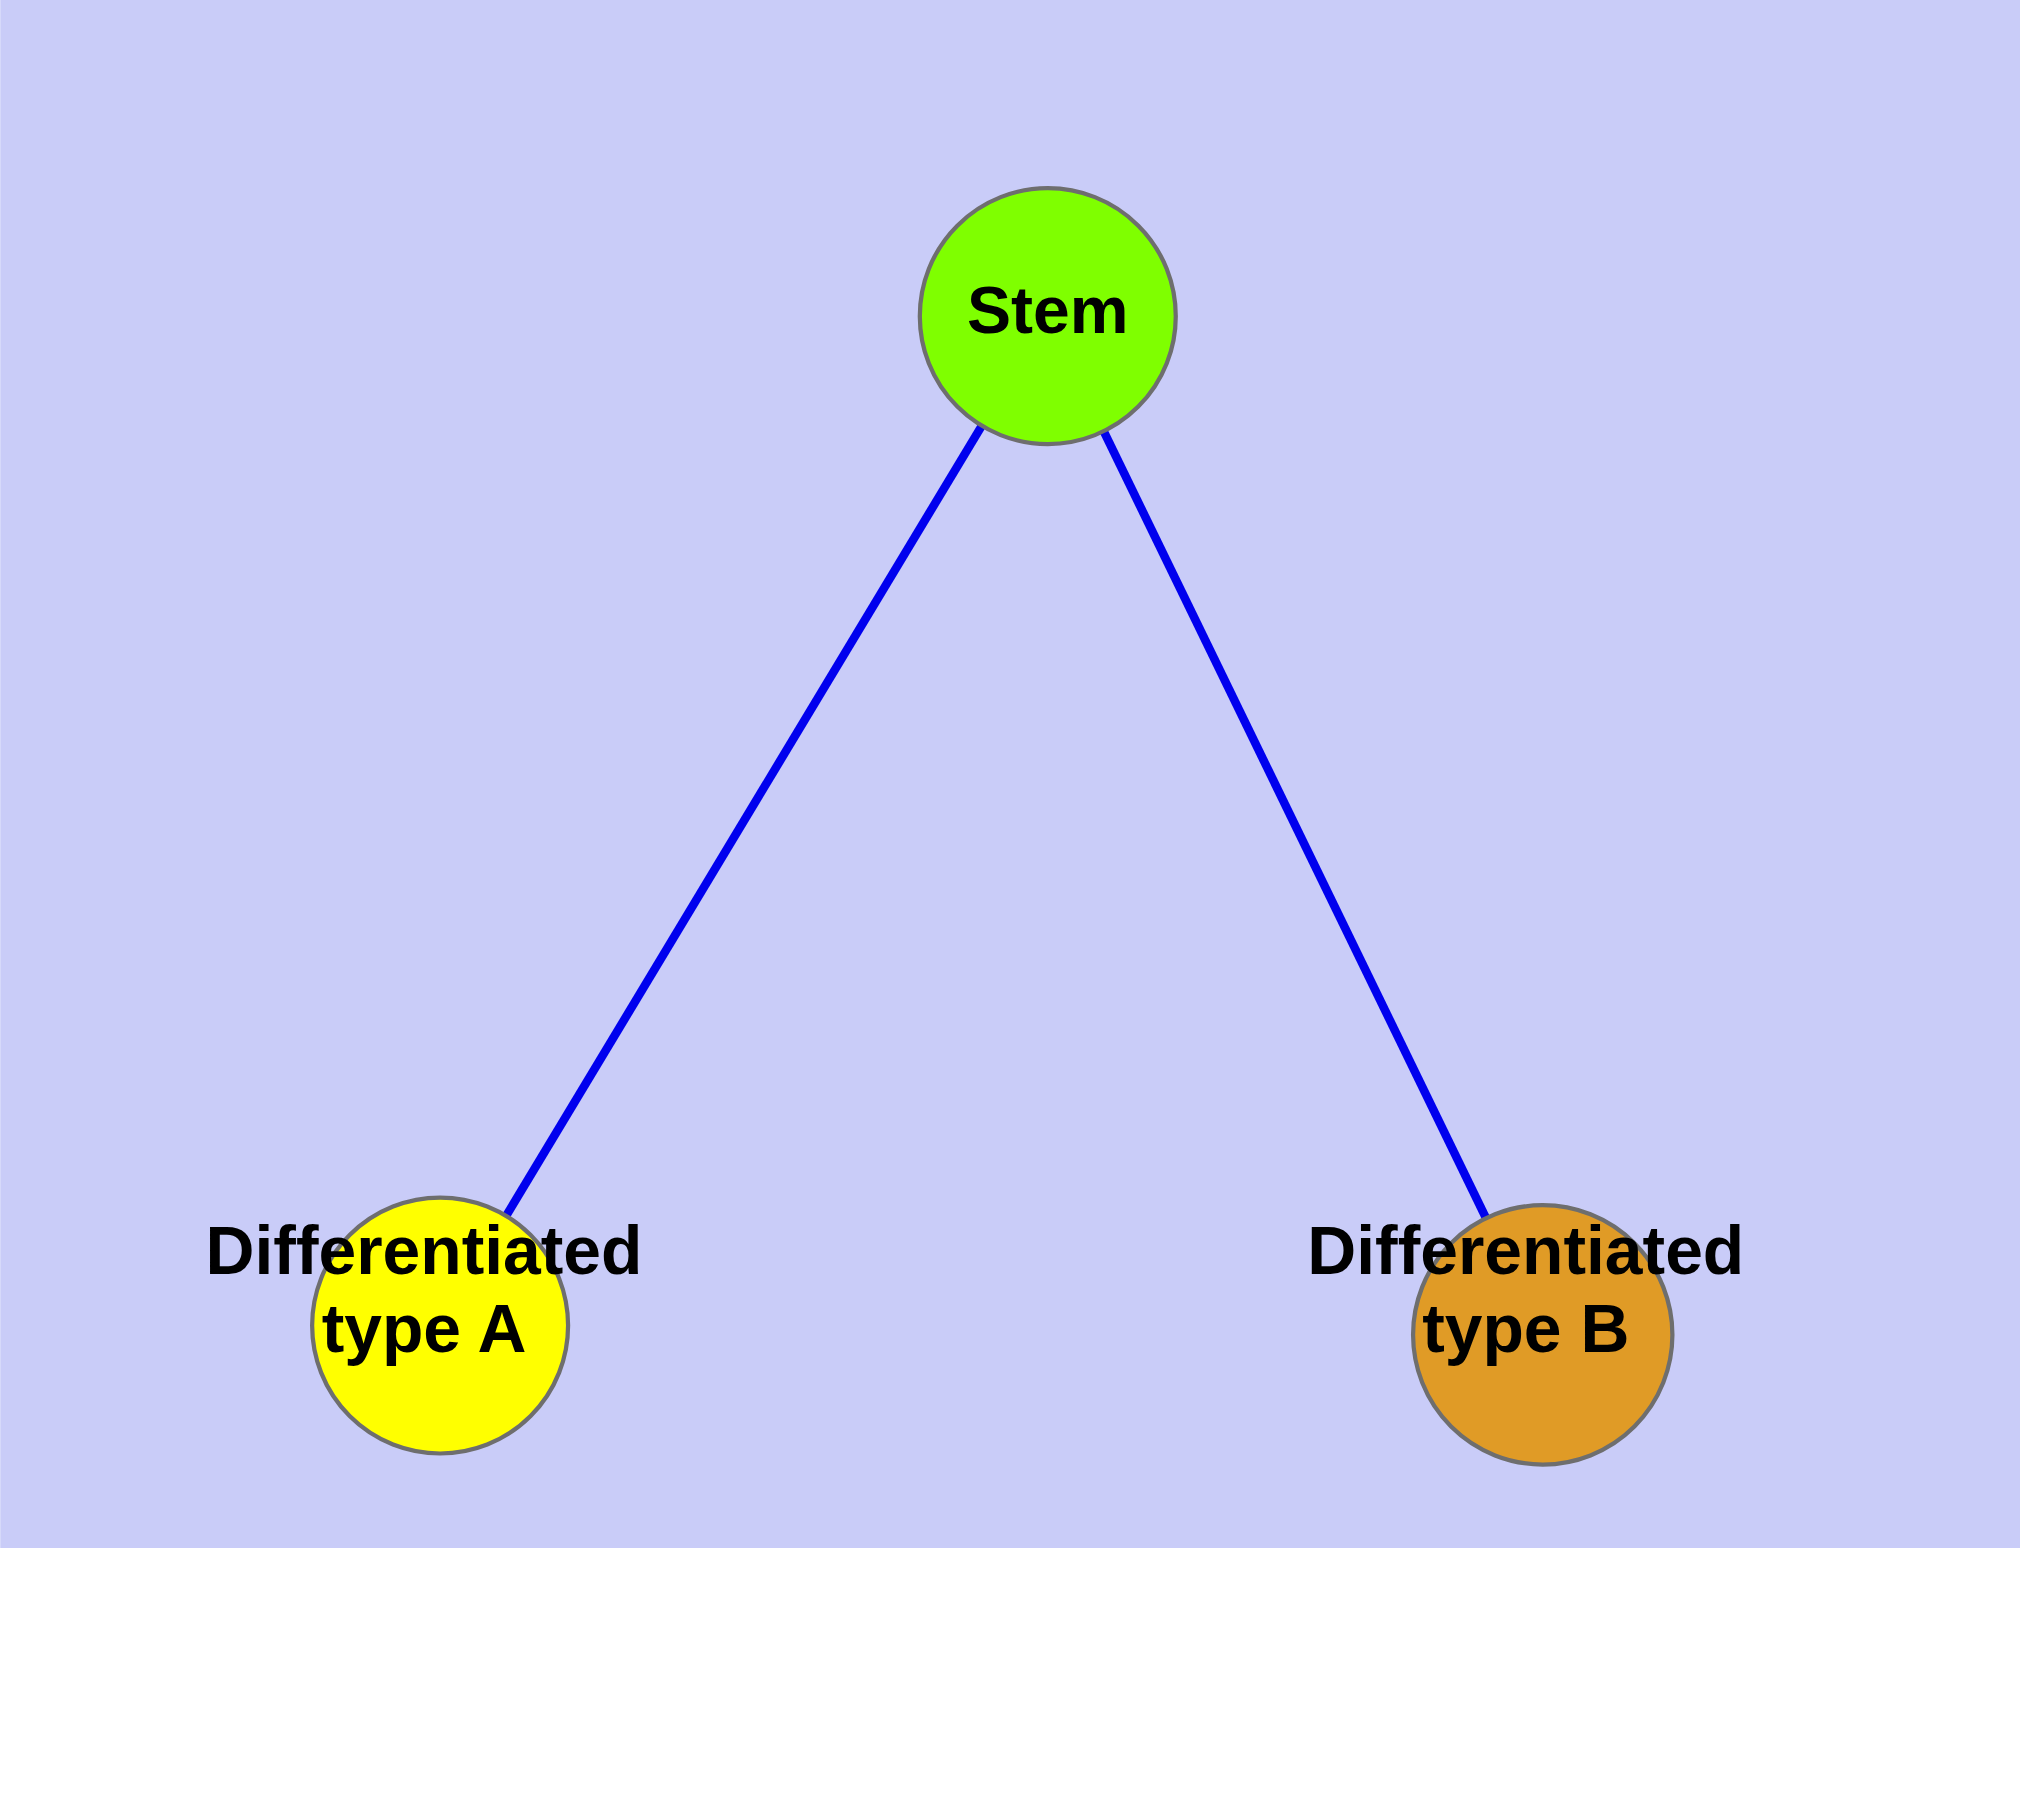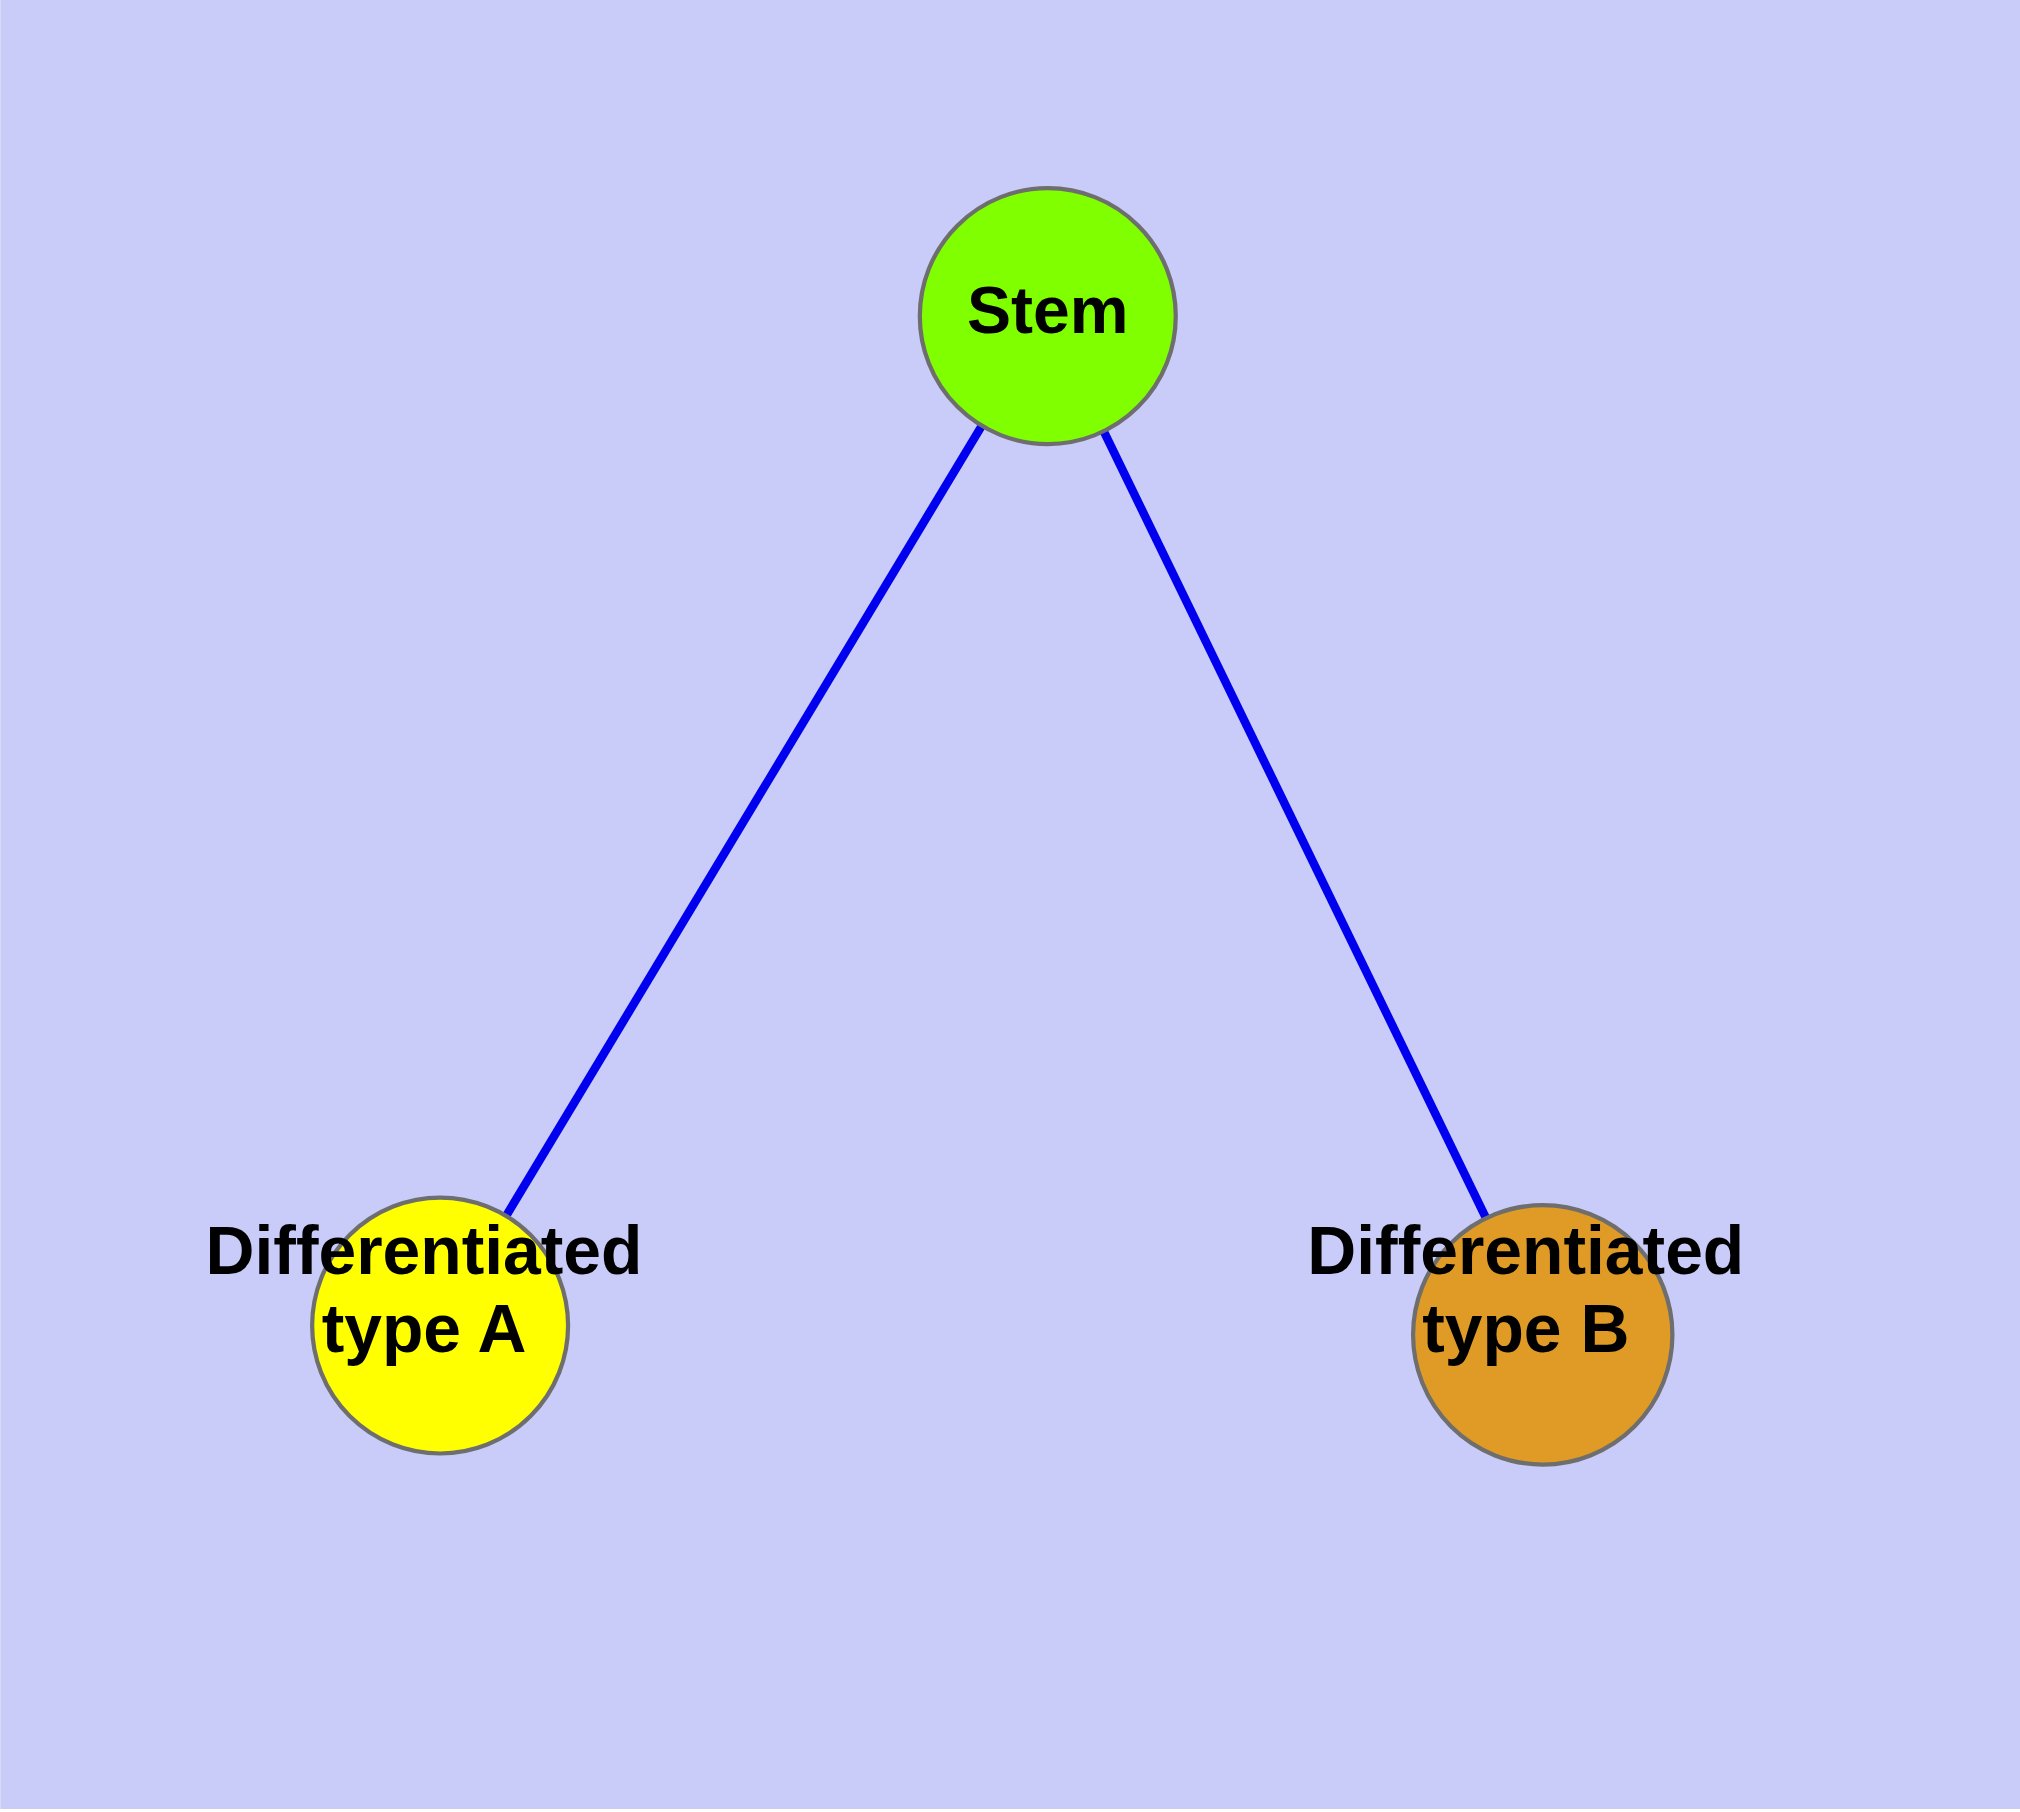--- a/index.html
+++ b/index.html
@@ -26,21 +26,21 @@
     font-weight: bold;
     fill: #000000;
     text-anchor: middle;
     dominant-baseline: middle;
     font-family: "Liberation Sans", "DejaVu Sans", sans-serif;
   }
 </style>
 </head>
 <body>
 
-<div id="canvas" style="width: 2021px; height: 1809px;">
+<div id="canvas" style="width: 2021px; height: 1548px;">
   <svg id="graph-svg" viewBox="0 0 2384 2138" xmlns="http://www.w3.org/2000/svg">
 
     <rect id="bg-rect" x="0" y="0" width="2384" height="2138" fill="#c9ccf8"></rect>
 
     <g id="edge-layer">
         <line x1="1236" y1="373" x2="519" y2="1564" stroke="#0000ee" stroke-width="10" stroke-linecap="butt"></line>
         <line x1="1236" y1="373" x2="1820" y2="1575" stroke="#0000ee" stroke-width="10" stroke-linecap="butt"></line>
       </g>
     <g id="node-layer">
         <circle cx="1236" cy="373" r="151" fill="#7fff00" stroke="#6e6e6e" stroke-width="5"></circle>

